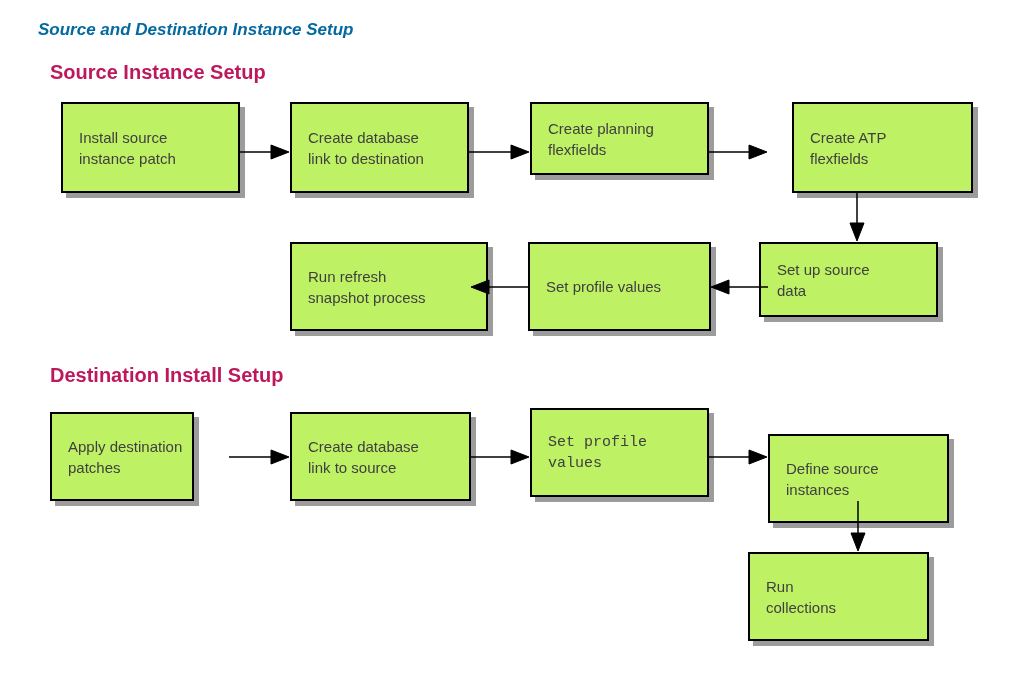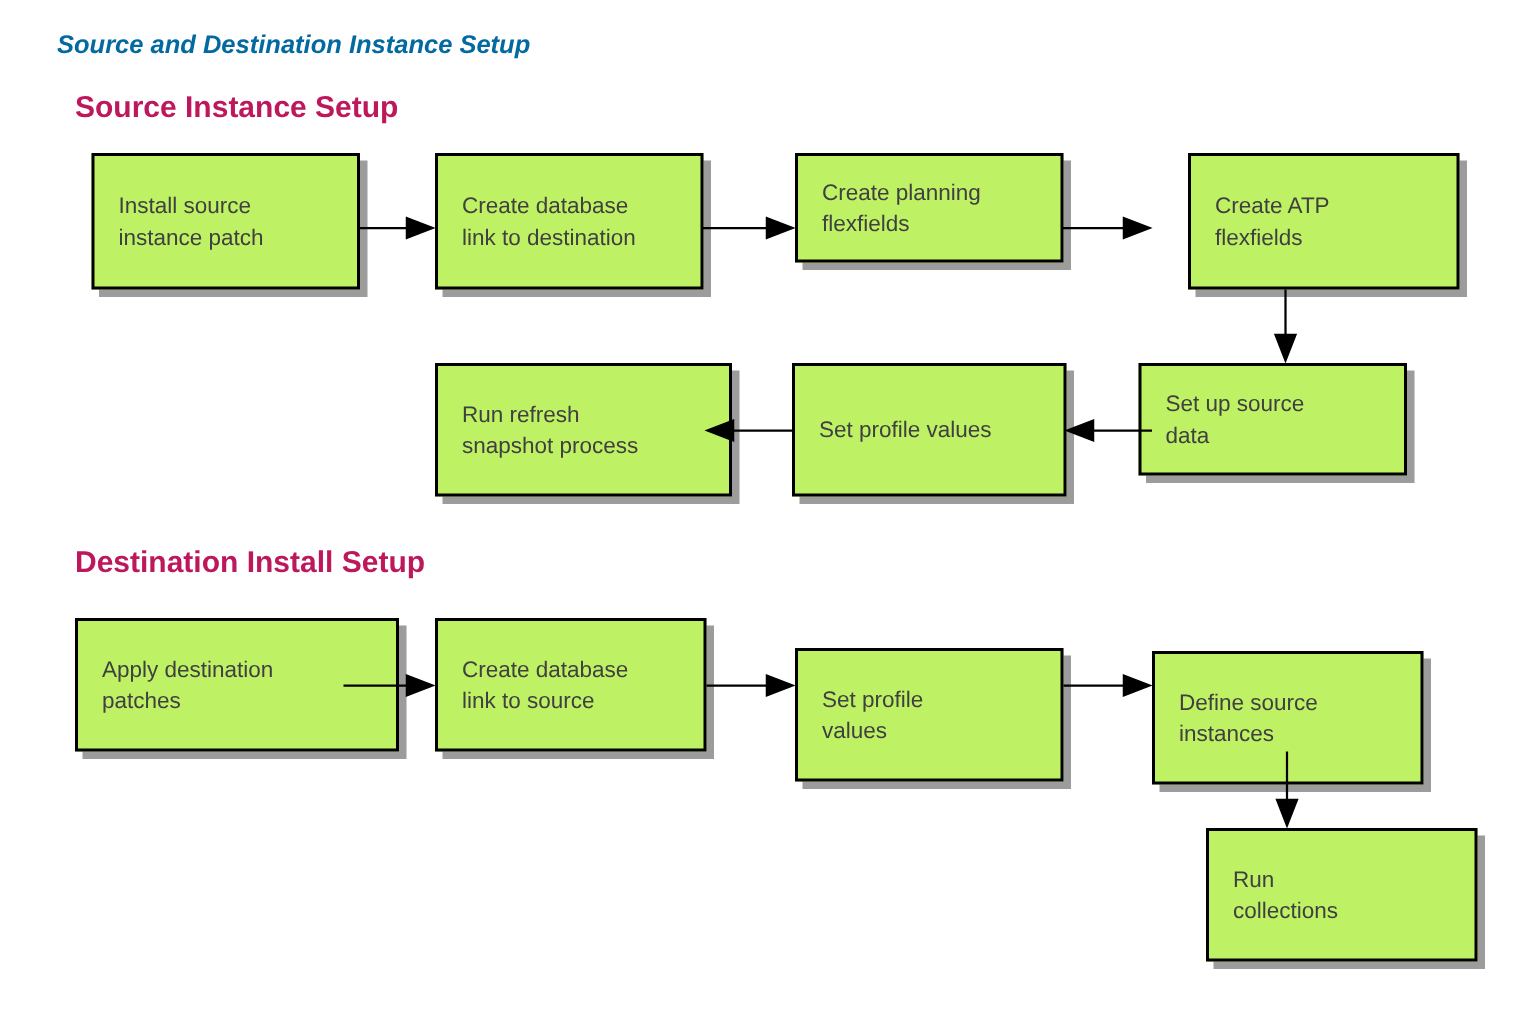--- a/index.html
+++ b/index.html
@@ -50,26 +50,26 @@
   
   .b-install        { left: 61px;  top: 102px; width: 179px; height: 91px; }
   .b-dblink-dest    { left: 290px; top: 102px; width: 179px; height: 91px; }
   .b-planning       { left: 530px; top: 102px; width: 179px; height: 73px; }
   .b-atp            { left: 767px; top: 102px; width: 181px; height: 91px; margin-left: 25px; }
   
   .b-refresh        { left: 290px; top: 242px; width: 198px; height: 89px; }
   .b-profile-src    { left: 528px; top: 242px; width: 183px; height: 89px; }
   .b-setup-source   { left: 759px; top: 242px; width: 179px; height: 75px; }
   
-  .b-apply          { left: 50px;  top: 412px; width: 216px; height: 89px; }
+  .b-apply          { left: 50px;  top: 412px; width: 144px; height: 89px; }
   .b-dblink-src     { left: 290px; top: 412px; width: 181px; height: 89px; }
-  .b-profile-dest   { left: 530px; top: 432px; width: 179px; height: 89px; }
+  .b-profile-dest   { left: 530px; top: 408px; width: 179px; height: 89px; font-family: Liberation Mono, monospace; }
   .b-define         { left: 768px; top: 412px; width: 181px; height: 89px; margin-top: 22px; }
   
-  .b-collections    { left: 804px; top: 552px; width: 181px; height: 89px; }
+  .b-collections    { left: 748px; top: 552px; width: 181px; height: 89px; }
 
   .connector-layer {
     position: absolute;
     left: 0;
     top: 0;
     width: 1016px;
     height: 683px;
     pointer-events: none;
   }
   .connector-layer line { stroke: #000000; stroke-width: 1.5; }

